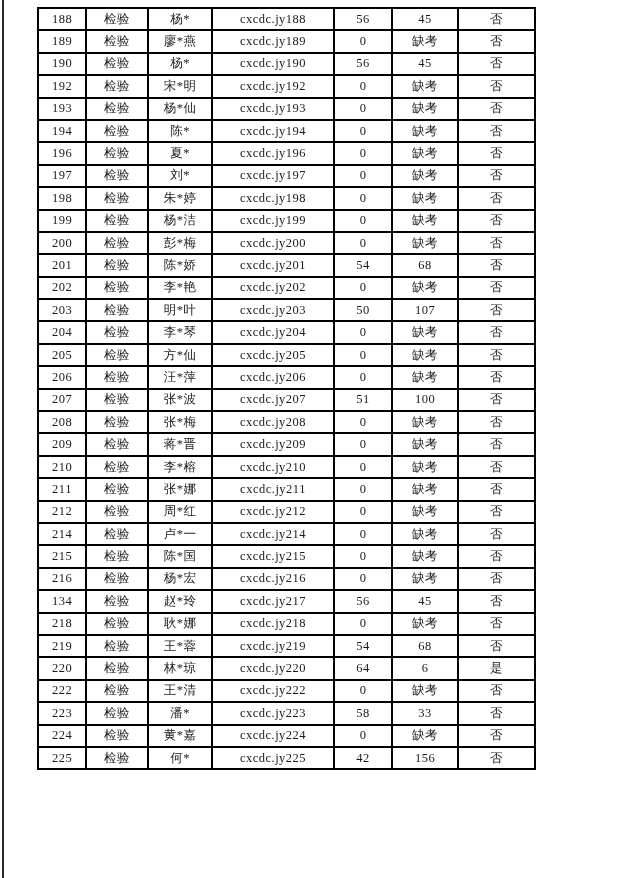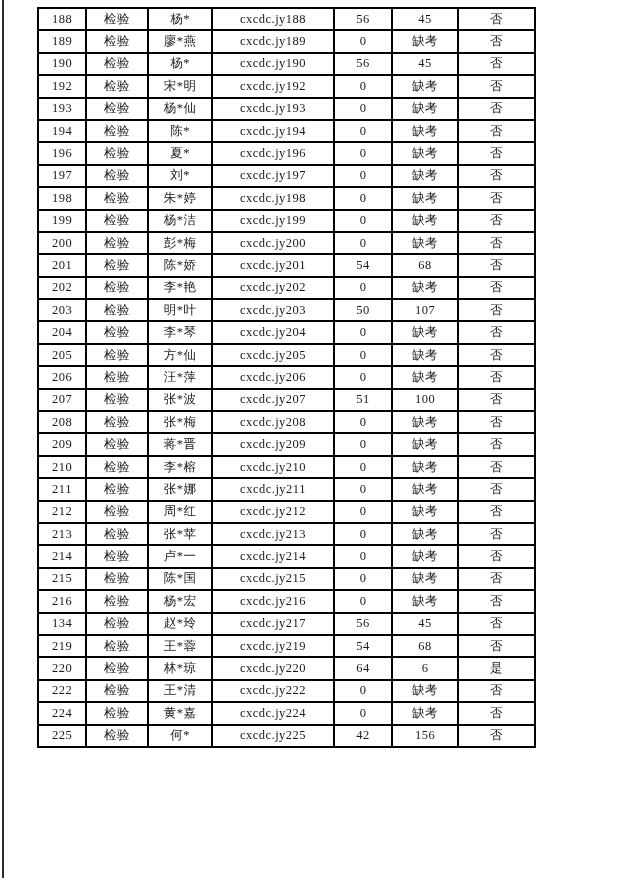--- a/index.html
+++ b/index.html
@@ -269,29 +269,20 @@
         <tr>
           <td>212</td>
           <td>检验</td>
           <td>周*红</td>
           <td>cxcdc.jy212</td>
           <td>0</td>
           <td>缺考</td>
           <td>否</td>
         </tr>
         <tr>
-          <td>213</td>
-          <td>检验</td>
-          <td>张*苹</td>
-          <td>cxcdc.jy213</td>
-          <td>0</td>
-          <td>缺考</td>
-          <td>否</td>
-        </tr>
-        <tr>
           <td>214</td>
           <td>检验</td>
           <td>卢*一</td>
           <td>cxcdc.jy214</td>
           <td>0</td>
           <td>缺考</td>
           <td>否</td>
         </tr>
         <tr>
           <td>215</td>
@@ -311,20 +302,29 @@
           <td>缺考</td>
           <td>否</td>
         </tr>
         <tr>
           <td>134</td>
           <td>检验</td>
           <td>赵*玲</td>
           <td>cxcdc.jy217</td>
           <td>56</td>
           <td>45</td>
+          <td>否</td>
+        </tr>
+        <tr>
+          <td>218</td>
+          <td>检验</td>
+          <td>耿*娜</td>
+          <td>cxcdc.jy218</td>
+          <td>0</td>
+          <td>缺考</td>
           <td>否</td>
         </tr>
         <tr>
           <td>219</td>
           <td>检验</td>
           <td>王*蓉</td>
           <td>cxcdc.jy219</td>
           <td>54</td>
           <td>68</td>
           <td>否</td>
@@ -341,20 +341,29 @@
         <tr>
           <td>222</td>
           <td>检验</td>
           <td>王*清</td>
           <td>cxcdc.jy222</td>
           <td>0</td>
           <td>缺考</td>
           <td>否</td>
         </tr>
         <tr>
+          <td>223</td>
+          <td>检验</td>
+          <td>潘*</td>
+          <td>cxcdc.jy223</td>
+          <td>58</td>
+          <td>33</td>
+          <td>否</td>
+        </tr>
+        <tr>
           <td>224</td>
           <td>检验</td>
           <td>黄*嘉</td>
           <td>cxcdc.jy224</td>
           <td>0</td>
           <td>缺考</td>
           <td>否</td>
         </tr>
         <tr>
           <td>225</td>

